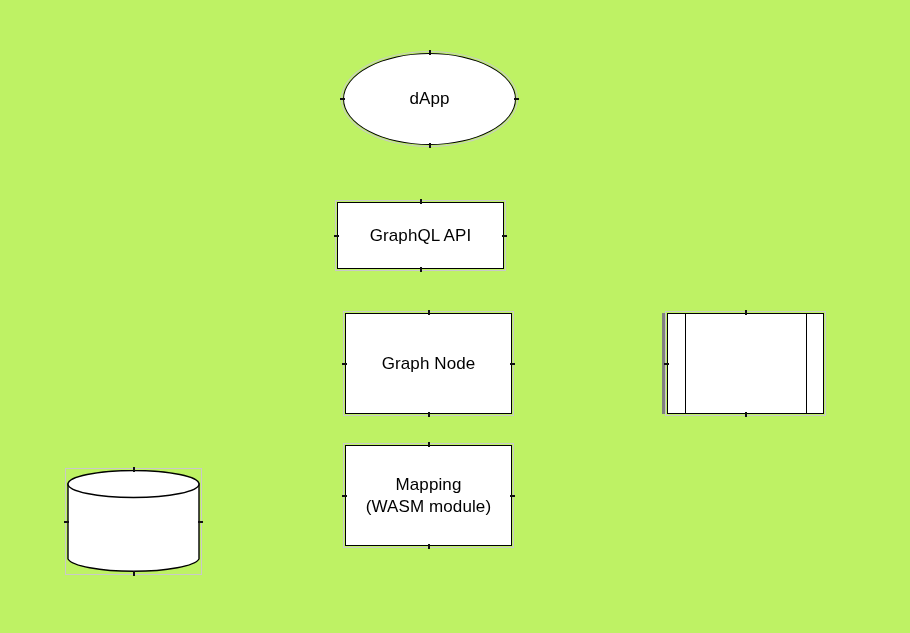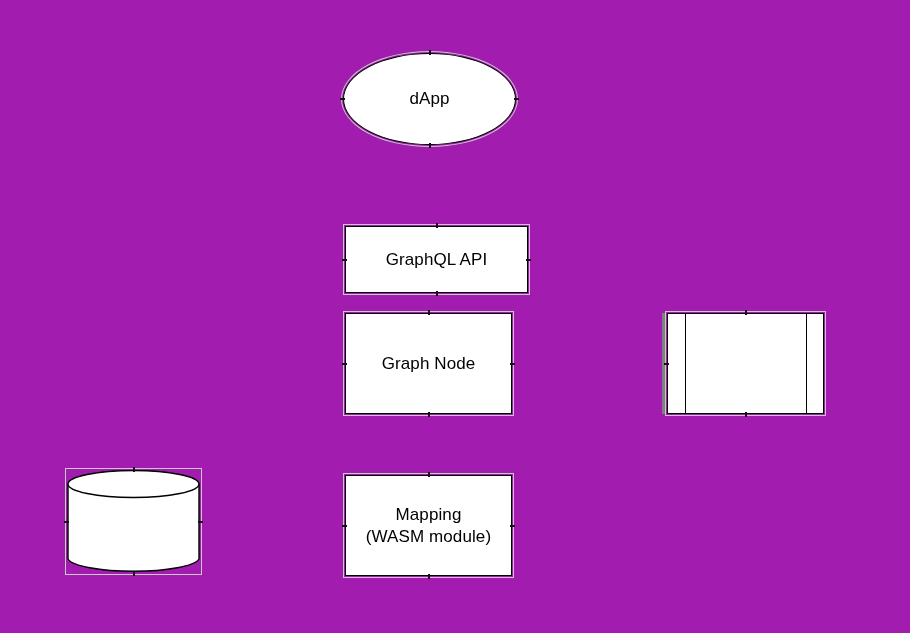--- a/index.html
+++ b/index.html
@@ -14,21 +14,21 @@
     position: relative;
     overflow: hidden;
     font-family: "Liberation Sans", "DejaVu Sans", sans-serif;
   }
   #canvas {
     position: absolute;
     left: 0;
     top: 0;
     width: 910px;
     height: 633px;
-    background: #a21caf;
+    background: #bef264;
   }
   .node {
     position: absolute;
     box-sizing: border-box;
   }
   
   .shape-body {
     position: absolute;
     left: 0;
     top: 0;
@@ -88,21 +88,21 @@
     letter-spacing: 0.1px;
     white-space: pre-line;
     z-index: 5;
   }
 
   
   #node-dapp { left: 343px; top: 53px; width: 173px; height: 92px; }
   #node-dapp .shape-body { border-radius: 50%; }
 
   
-  #node-graphql-api { left: 345px; top: 202px; width: 183px; height: 67px; margin-top: 24px; }
+  #node-graphql-api { left: 337px; top: 202px; width: 167px; height: 67px; }
 
   
   #node-graph-node { left: 345px; top: 313px; width: 167px; height: 101px; }
 
   
   #node-smart-contract { left: 667px; top: 313px; width: 157px; height: 101px; }
   #node-smart-contract .divider {
     position: absolute;
     top: 0;
     bottom: 0;
@@ -121,21 +121,21 @@
     position: absolute;
     left: -5px;
     top: 0;
     width: 4px;
     height: 101px;
     background: #808080;
     pointer-events: none;
   }
 
   
-  #node-mapping { left: 345px; top: 475px; width: 167px; height: 101px; }
+  #node-mapping { left: 345px; top: 445px; width: 167px; height: 101px; }
 
   
   #node-store { left: 67px; top: 470px; width: 133px; height: 103px; }
   #node-store .cyl-svg {
     position: absolute;
     left: 0; top: 0;
     width: 133px;
     height: 103px;
   }
   #node-store .label { top: 57%; }

